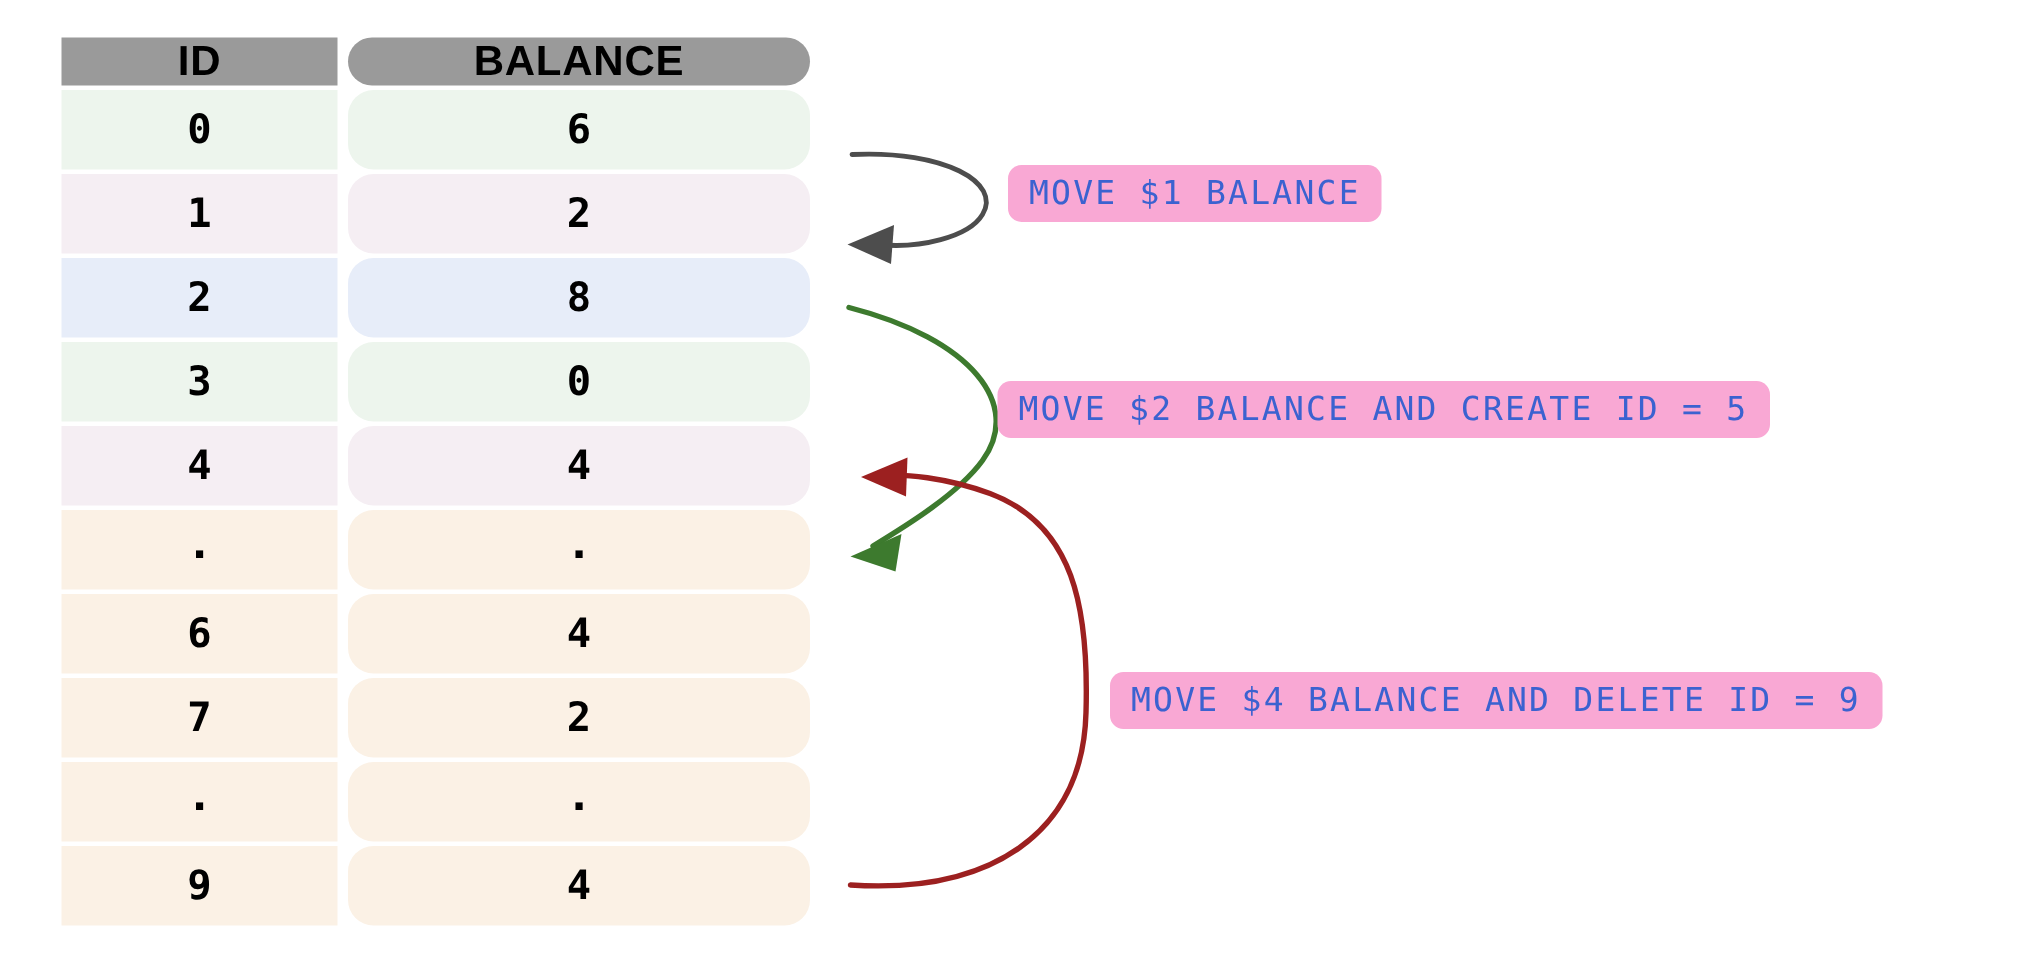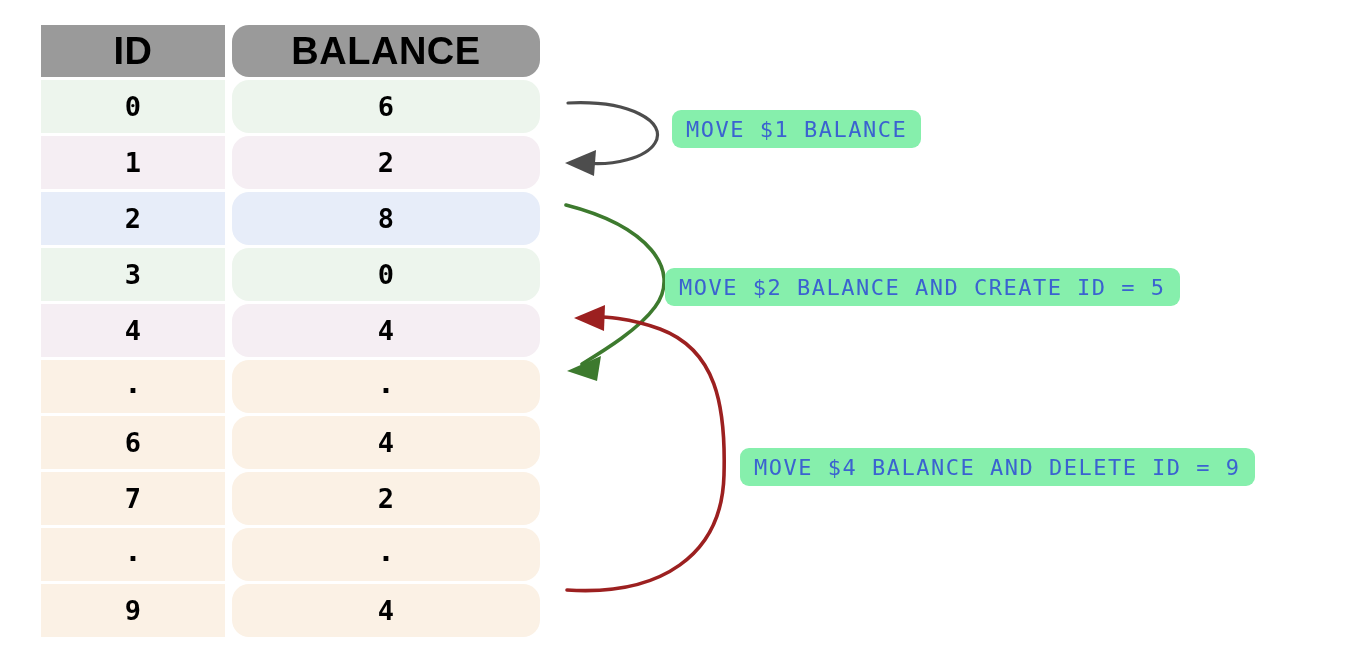--- a/index.html
+++ b/index.html
@@ -30,22 +30,22 @@
     align-items:center;
     justify-content:center;
     font-weight:bold;
     color:#000000;
   }
   .cell.id{ width:184px; }
   .cell.bal{ width:308px; margin-left:7px;border-radius:17px; }
 
   .row.header .cell{
     background:#9a9a9a;
-    height:52px;
-    font-size:38px;
+    height:32px;
+    font-size:28px;
     letter-spacing:0.5px;
   }
   .row.data .cell{
     height:53px;
     font-size:27px;
     font-family:"DejaVu Sans Mono", monospace;
     font-weight:bold;
   }
   .row.data .cell.dots{
     font-family:"Liberation Sans", sans-serif;
@@ -64,33 +64,33 @@
   #arrows{
     position:absolute;
     left:0;top:0;
     width:1354px;height:648px;
     pointer-events:none;
   }
 
   
   .pill{
     position:absolute;
-    background:#86efac;
+    background:#f9a8d4;
     color:#3b62d0;
     font-family:"DejaVu Sans Mono", monospace;
     font-size:22px;
     letter-spacing:1.5px;
     border-radius:9px;
     display:flex;
     align-items:center;
     white-space:nowrap;
     box-sizing:border-box;
   }
   #label-1{ left:672px; top:110px; height:38px; padding:0 14px; }
-  #label-2{ left:665px; top:254px; height:38px; padding:0 14px;margin-top:14px; }
+  #label-2{ left:665px; top:254px; height:38px; padding:0 14px; }
   #label-3{ left:740px; top:448px; height:38px; padding:0 14px; }
 </style>
 </head>
 <body>
 
 <div id="canvas">
 
   <div class="table">
 
     <div class="row header">

